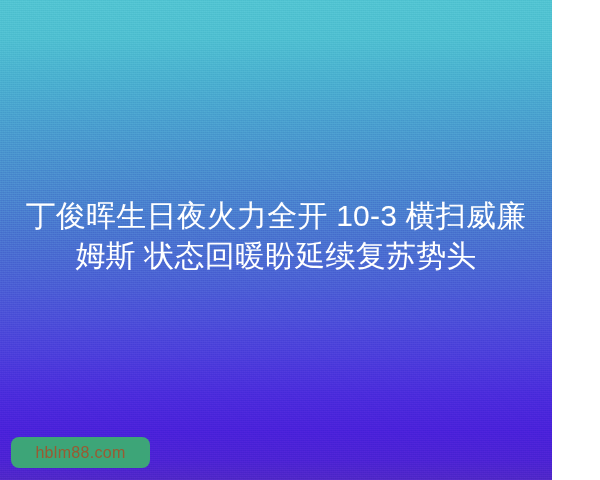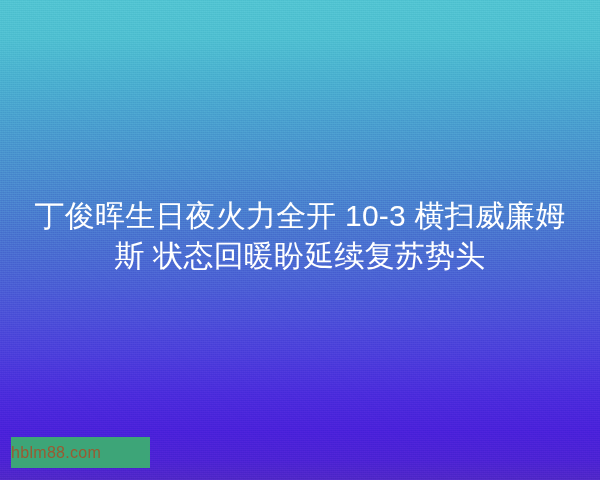--- a/index.html
+++ b/index.html
@@ -9,21 +9,21 @@
   }
   body {
     width: 600px;
     height: 480px;
     overflow: hidden;
     font-family: "Liberation Sans", "DejaVu Sans", sans-serif;
   }
 
   #card {
     position: relative;
-    width: 600px;
+    width: 552px;
     height: 480px;
     overflow: hidden;
     background: linear-gradient(
         180deg,
         #52c4d2 0%,
         #4fbfd1 8%,
         #4bb1d0 16%,
         #4aa0cf 25%,
         #4a90ce 34%,
         #4a82cf 42%,
@@ -70,20 +70,22 @@
 
   #watermark {
     position: absolute;
     left: 11px;
     top: 437px;
     width: 139px;
     height: 31px;
     background: #3da578;
     display: flex;
     align-items: center;
+    justify-content: center;
+    border-radius: 8px;
   }
   #watermark-text {
     color: #9a5a32;
     font-size: 16px;
     line-height: 16px;
     font-weight: 400;
     letter-spacing: 0.3px;
     font-family: "Liberation Sans", "DejaVu Sans", sans-serif;
   }
 </style>

